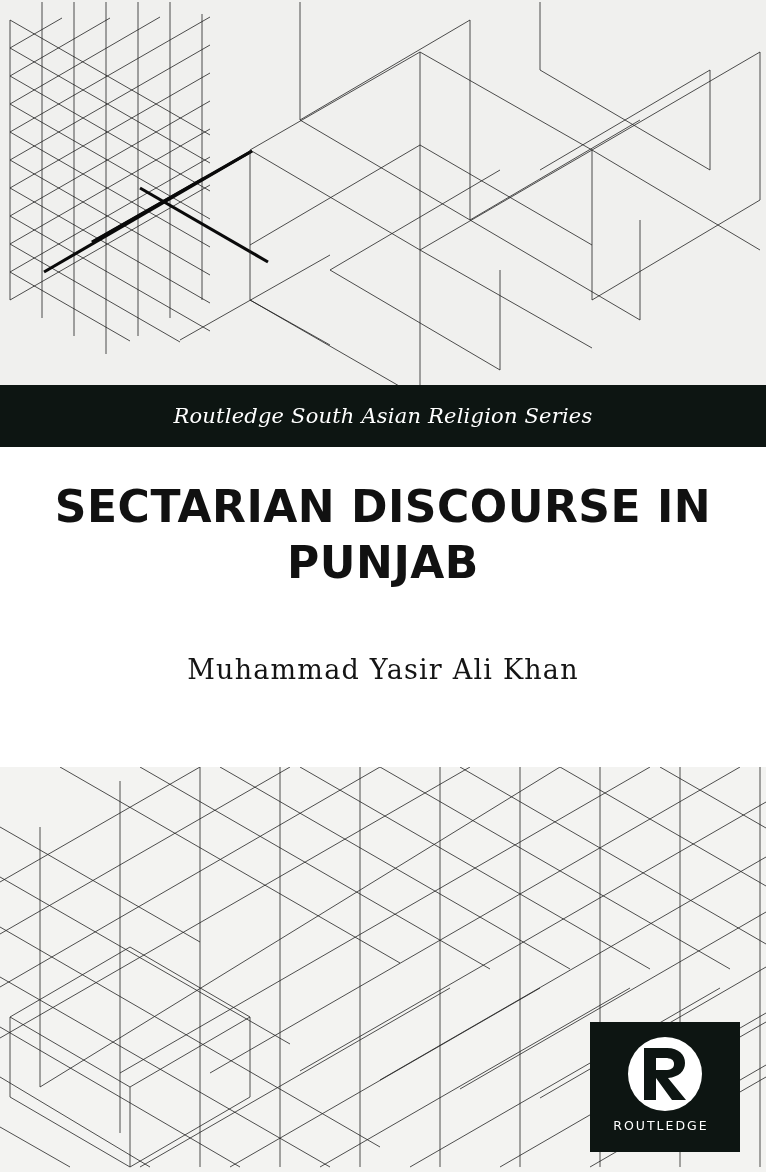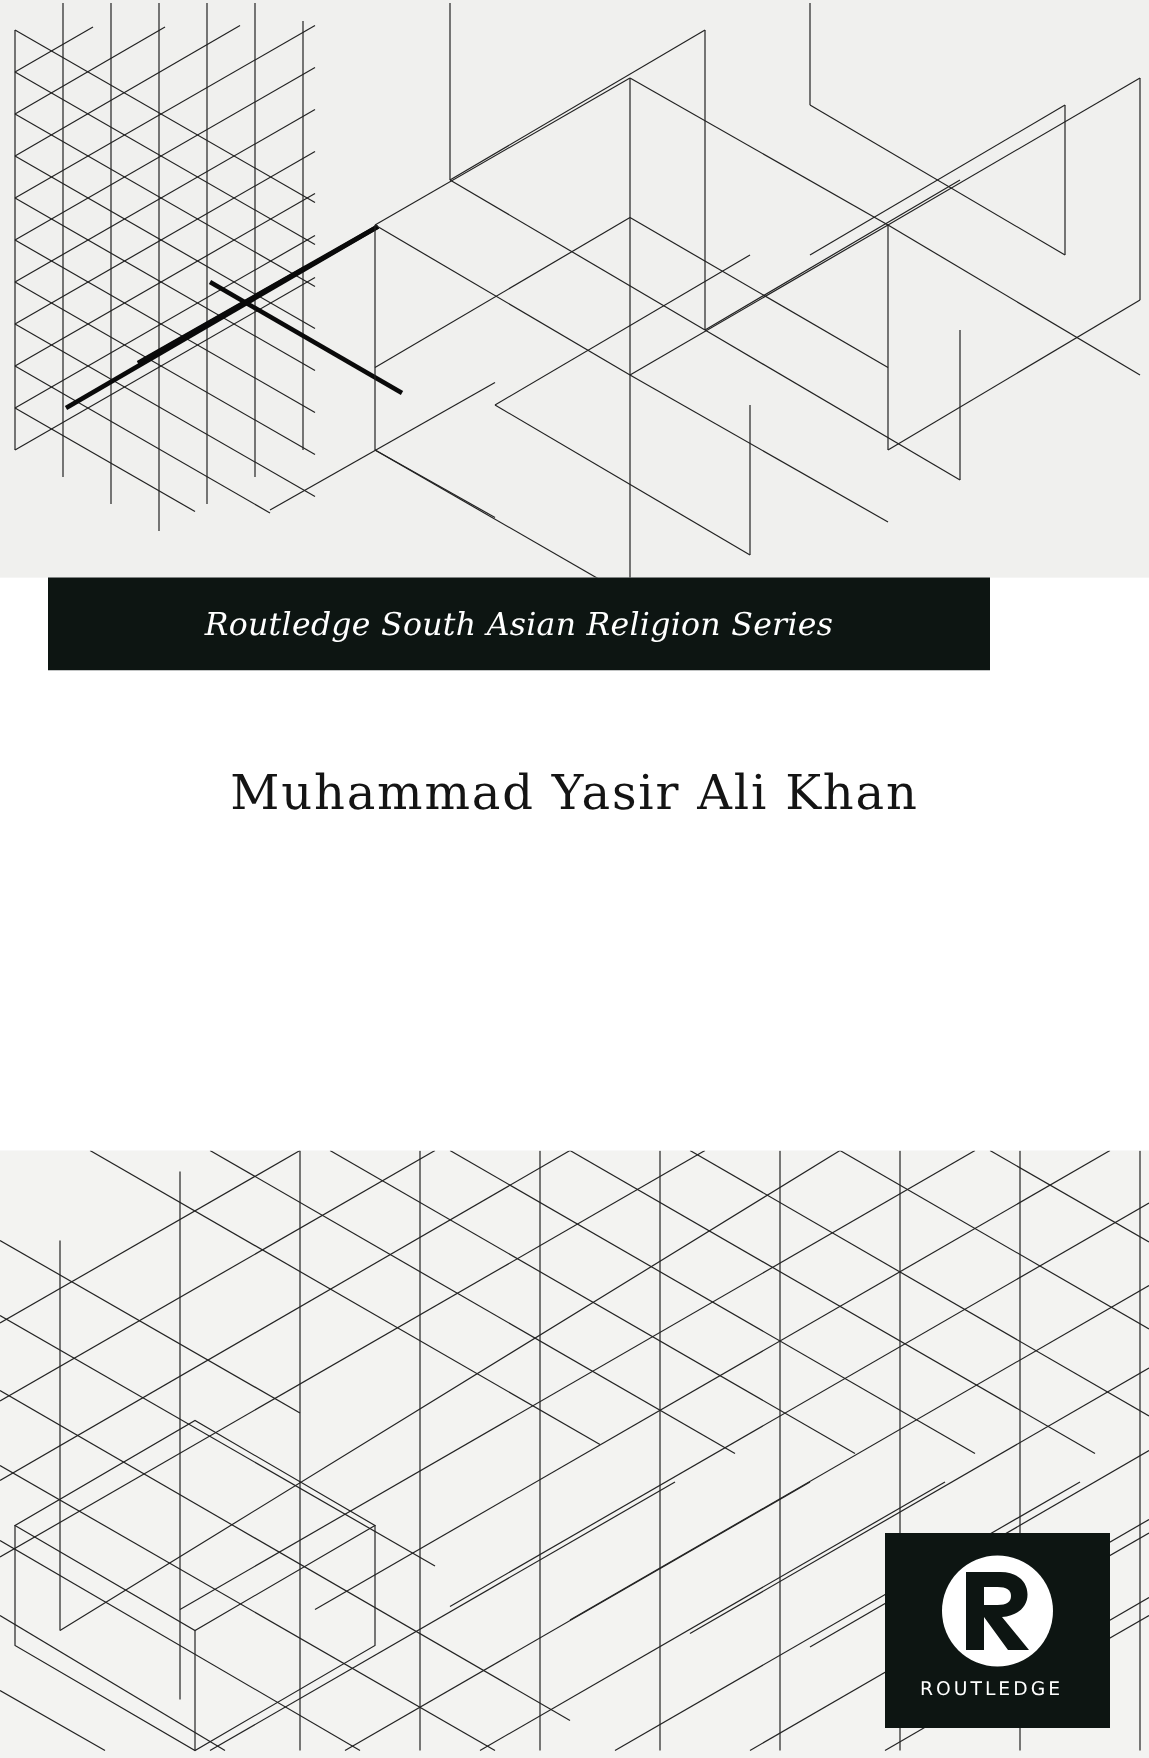--- a/index.html
+++ b/index.html
@@ -30,27 +30,26 @@
   }
   .art-top svg, .art-bottom svg {
     display: block;
   }
 
   
   .series-bar {
     position: absolute;
     left: 0;
     top: 385px;
-    width: 628px;
+    width: 766px;
     height: 62px;
     background: #0d1512;
     display: flex;
     align-items: center;
     justify-content: center;
-    margin-left: 32px;
   }
   .series-bar .series-text {
     color: #ffffff;
     font-family: "DejaVu Serif", serif;
     font-style: italic;
     font-size: 21px;
     letter-spacing: 0.2px;
     white-space: nowrap;
   }
 
@@ -84,21 +83,21 @@
     line-height: 1.2;
     letter-spacing: 0.2px;
     color: #111111;
     text-transform: uppercase;
   }
   .book-author {
     margin: 0;
     padding: 62px 34px 0 34px;
     font-family: "DejaVu Serif", serif;
     font-weight: normal;
-    font-size: 32px;
+    font-size: 27px;
     letter-spacing: 1.2px;
     color: #141414;
   }
 
   
   .art-bottom {
     position: absolute;
     left: 0;
     top: 767px;
     width: 766px;
@@ -230,20 +229,21 @@
         </g>
       </g>
     </svg>
   </div>
 
   <div class="series-bar">
     <span class="series-text">Routledge South Asian Religion Series</span>
   </div>
 
   <div class="title-block">
+    <h1 class="book-title">Sectarian Discourse in Punjab</h1>
     <p class="book-author">Muhammad Yasir Ali Khan</p>
   </div>
 
   <div class="art-bottom">
     <svg width="766" height="405" viewBox="0 0 766 405" xmlns="http://www.w3.org/2000/svg">
       <rect x="0" y="0" width="766" height="405" fill="#f3f3f1"></rect>
       <g fill="none" stroke="#232323" stroke-width="0.8">
 
         <path d="M0 60 L200 175"></path>
           <path d="M0 110 L290 277"></path>

